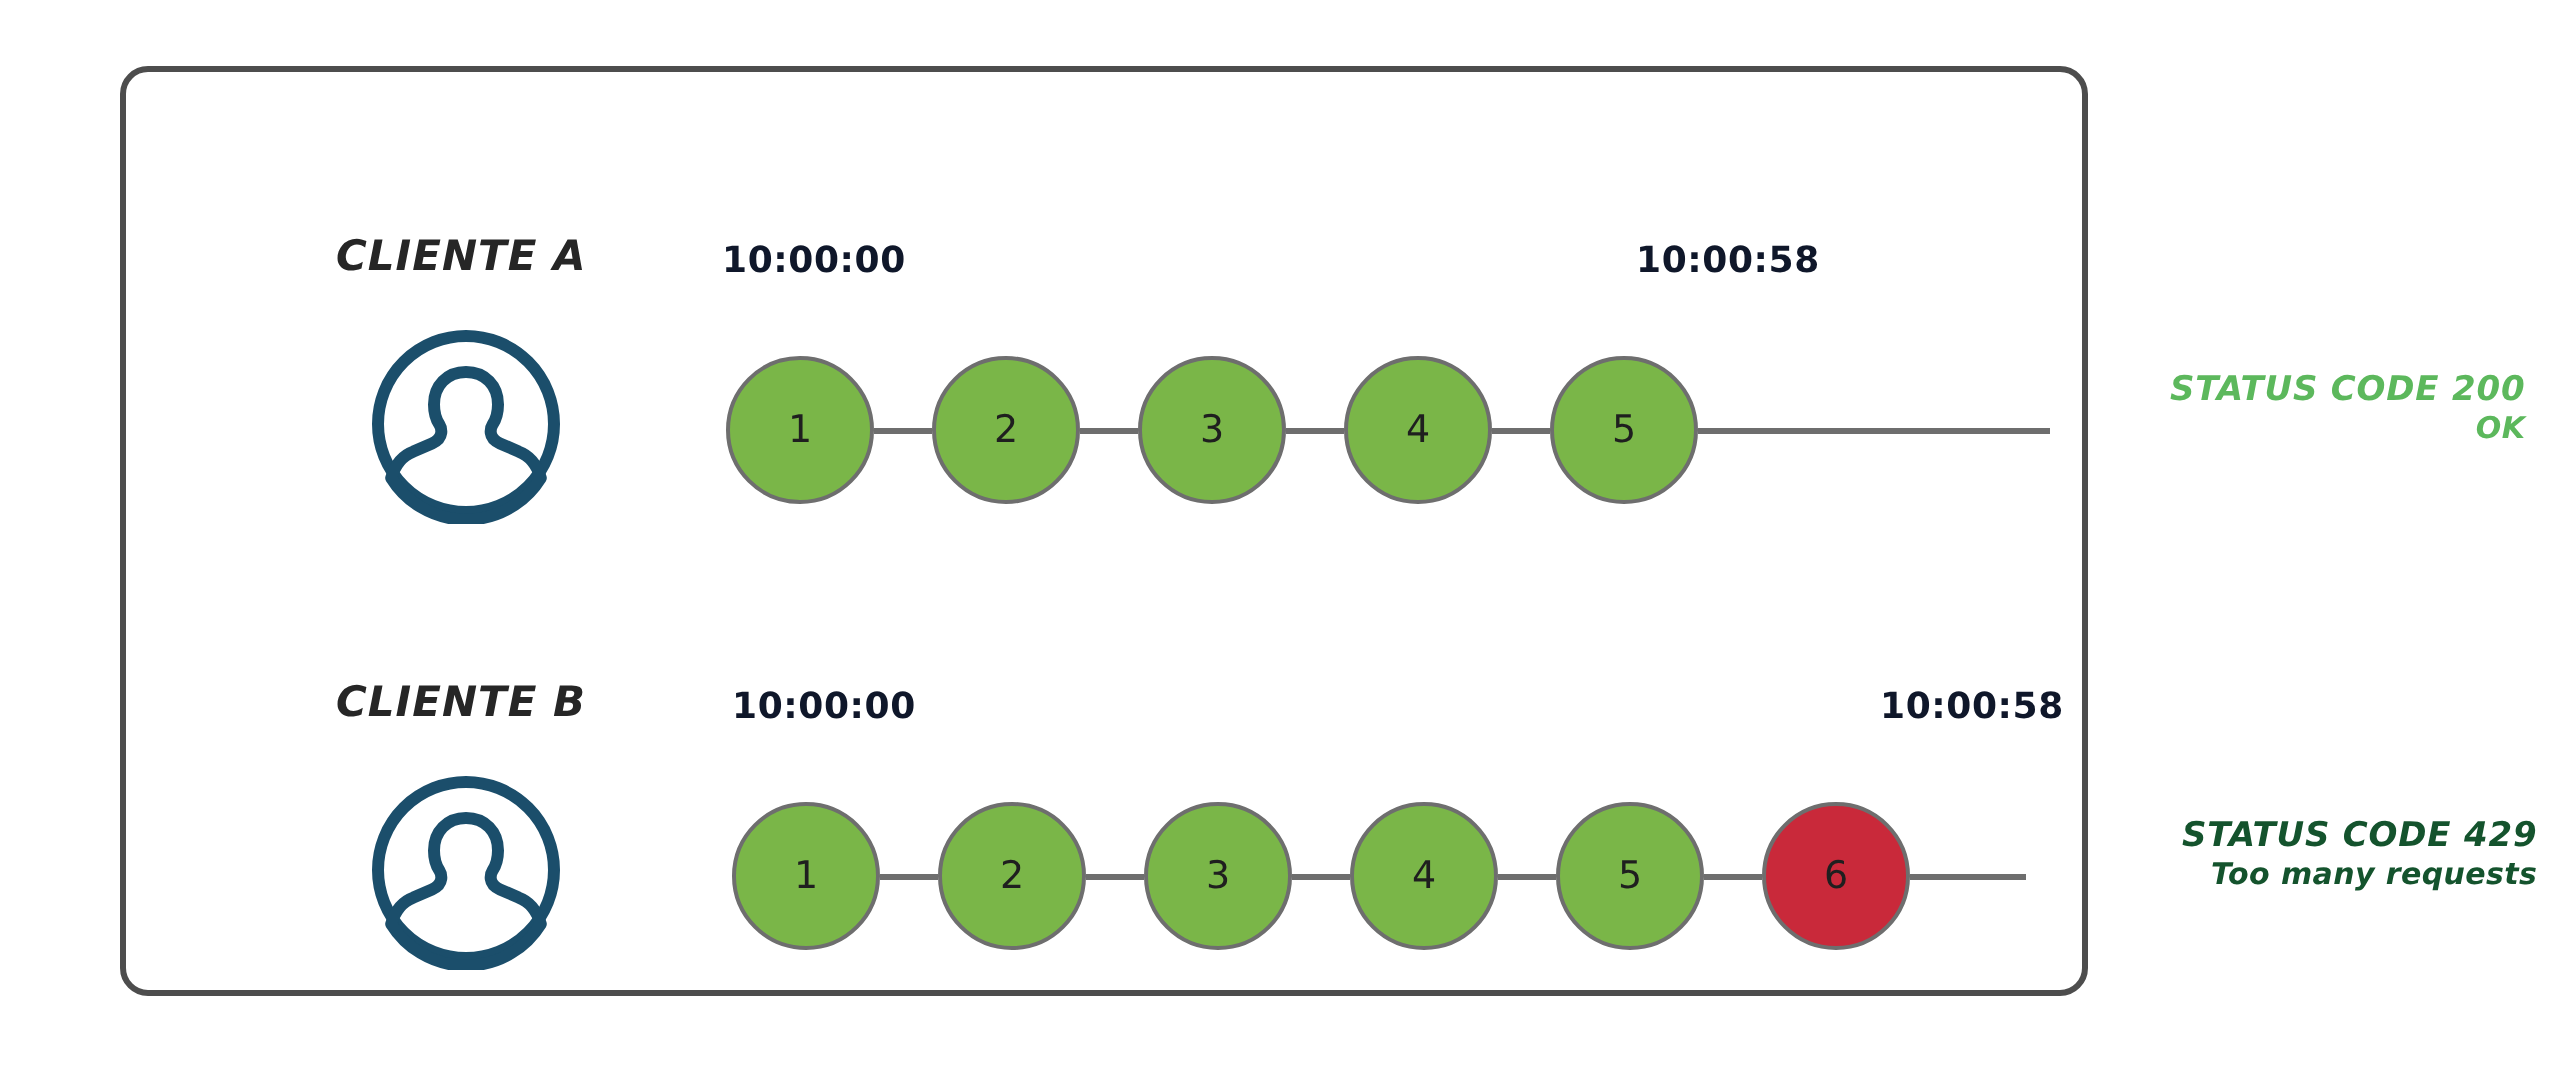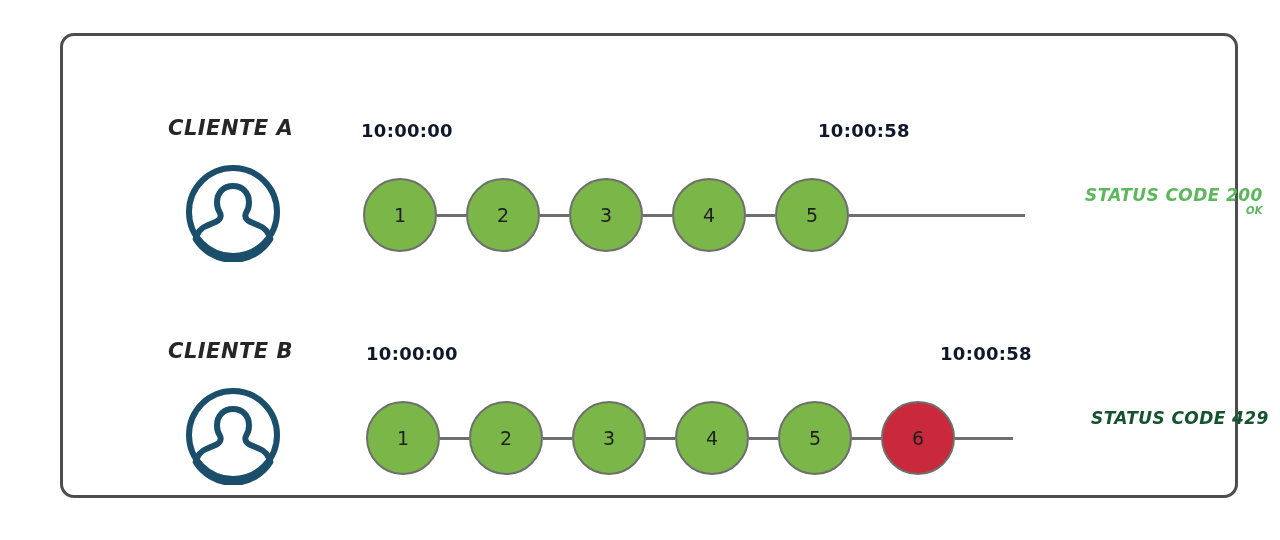--- a/index.html
+++ b/index.html
@@ -13,21 +13,21 @@
     position: relative;
     overflow: hidden;
     font-family: "DejaVu Sans", sans-serif;
   }
 
   
   #diagram-frame {
     position: absolute;
     left: 60px;
     top: 33px;
-    width: 1178px;
+    width: 984px;
     height: 465px;
     box-sizing: border-box;
     border: 3px solid #4d4d4d;
     border-radius: 14px;
     background: #ffffff;
   }
 
   
   .client-row {
     position: absolute;
@@ -136,21 +136,21 @@
   #status-b {
     left: 1028px;
     color: #14532d;
   }
   .status-code {
     font-size: 17px;
     letter-spacing: 0.4px;
     display: block;
   }
   .status-detail {
-    font-size: 10px;
+    font-size: 15px;
     letter-spacing: 0.2px;
     display: block;
   }
 </style>
 </head>
 <body>
 
 <div id="diagram-frame">
 
   <div class="client-row" id="row-client-a">
@@ -218,16 +218,17 @@
       <div class="node ok">4</div>
       <div class="connector"></div>
       <div class="node ok">5</div>
       <div class="connector"></div>
       <div class="node fail">6</div>
       <div class="tail" id="tail-b"></div>
     </div>
 
     <div class="status" id="status-b">
       <span class="status-code">STATUS CODE 429</span>
+      <span class="status-detail">Too many requests</span>
     </div>
   </div>
 
 </div>
 
 </body></html>

